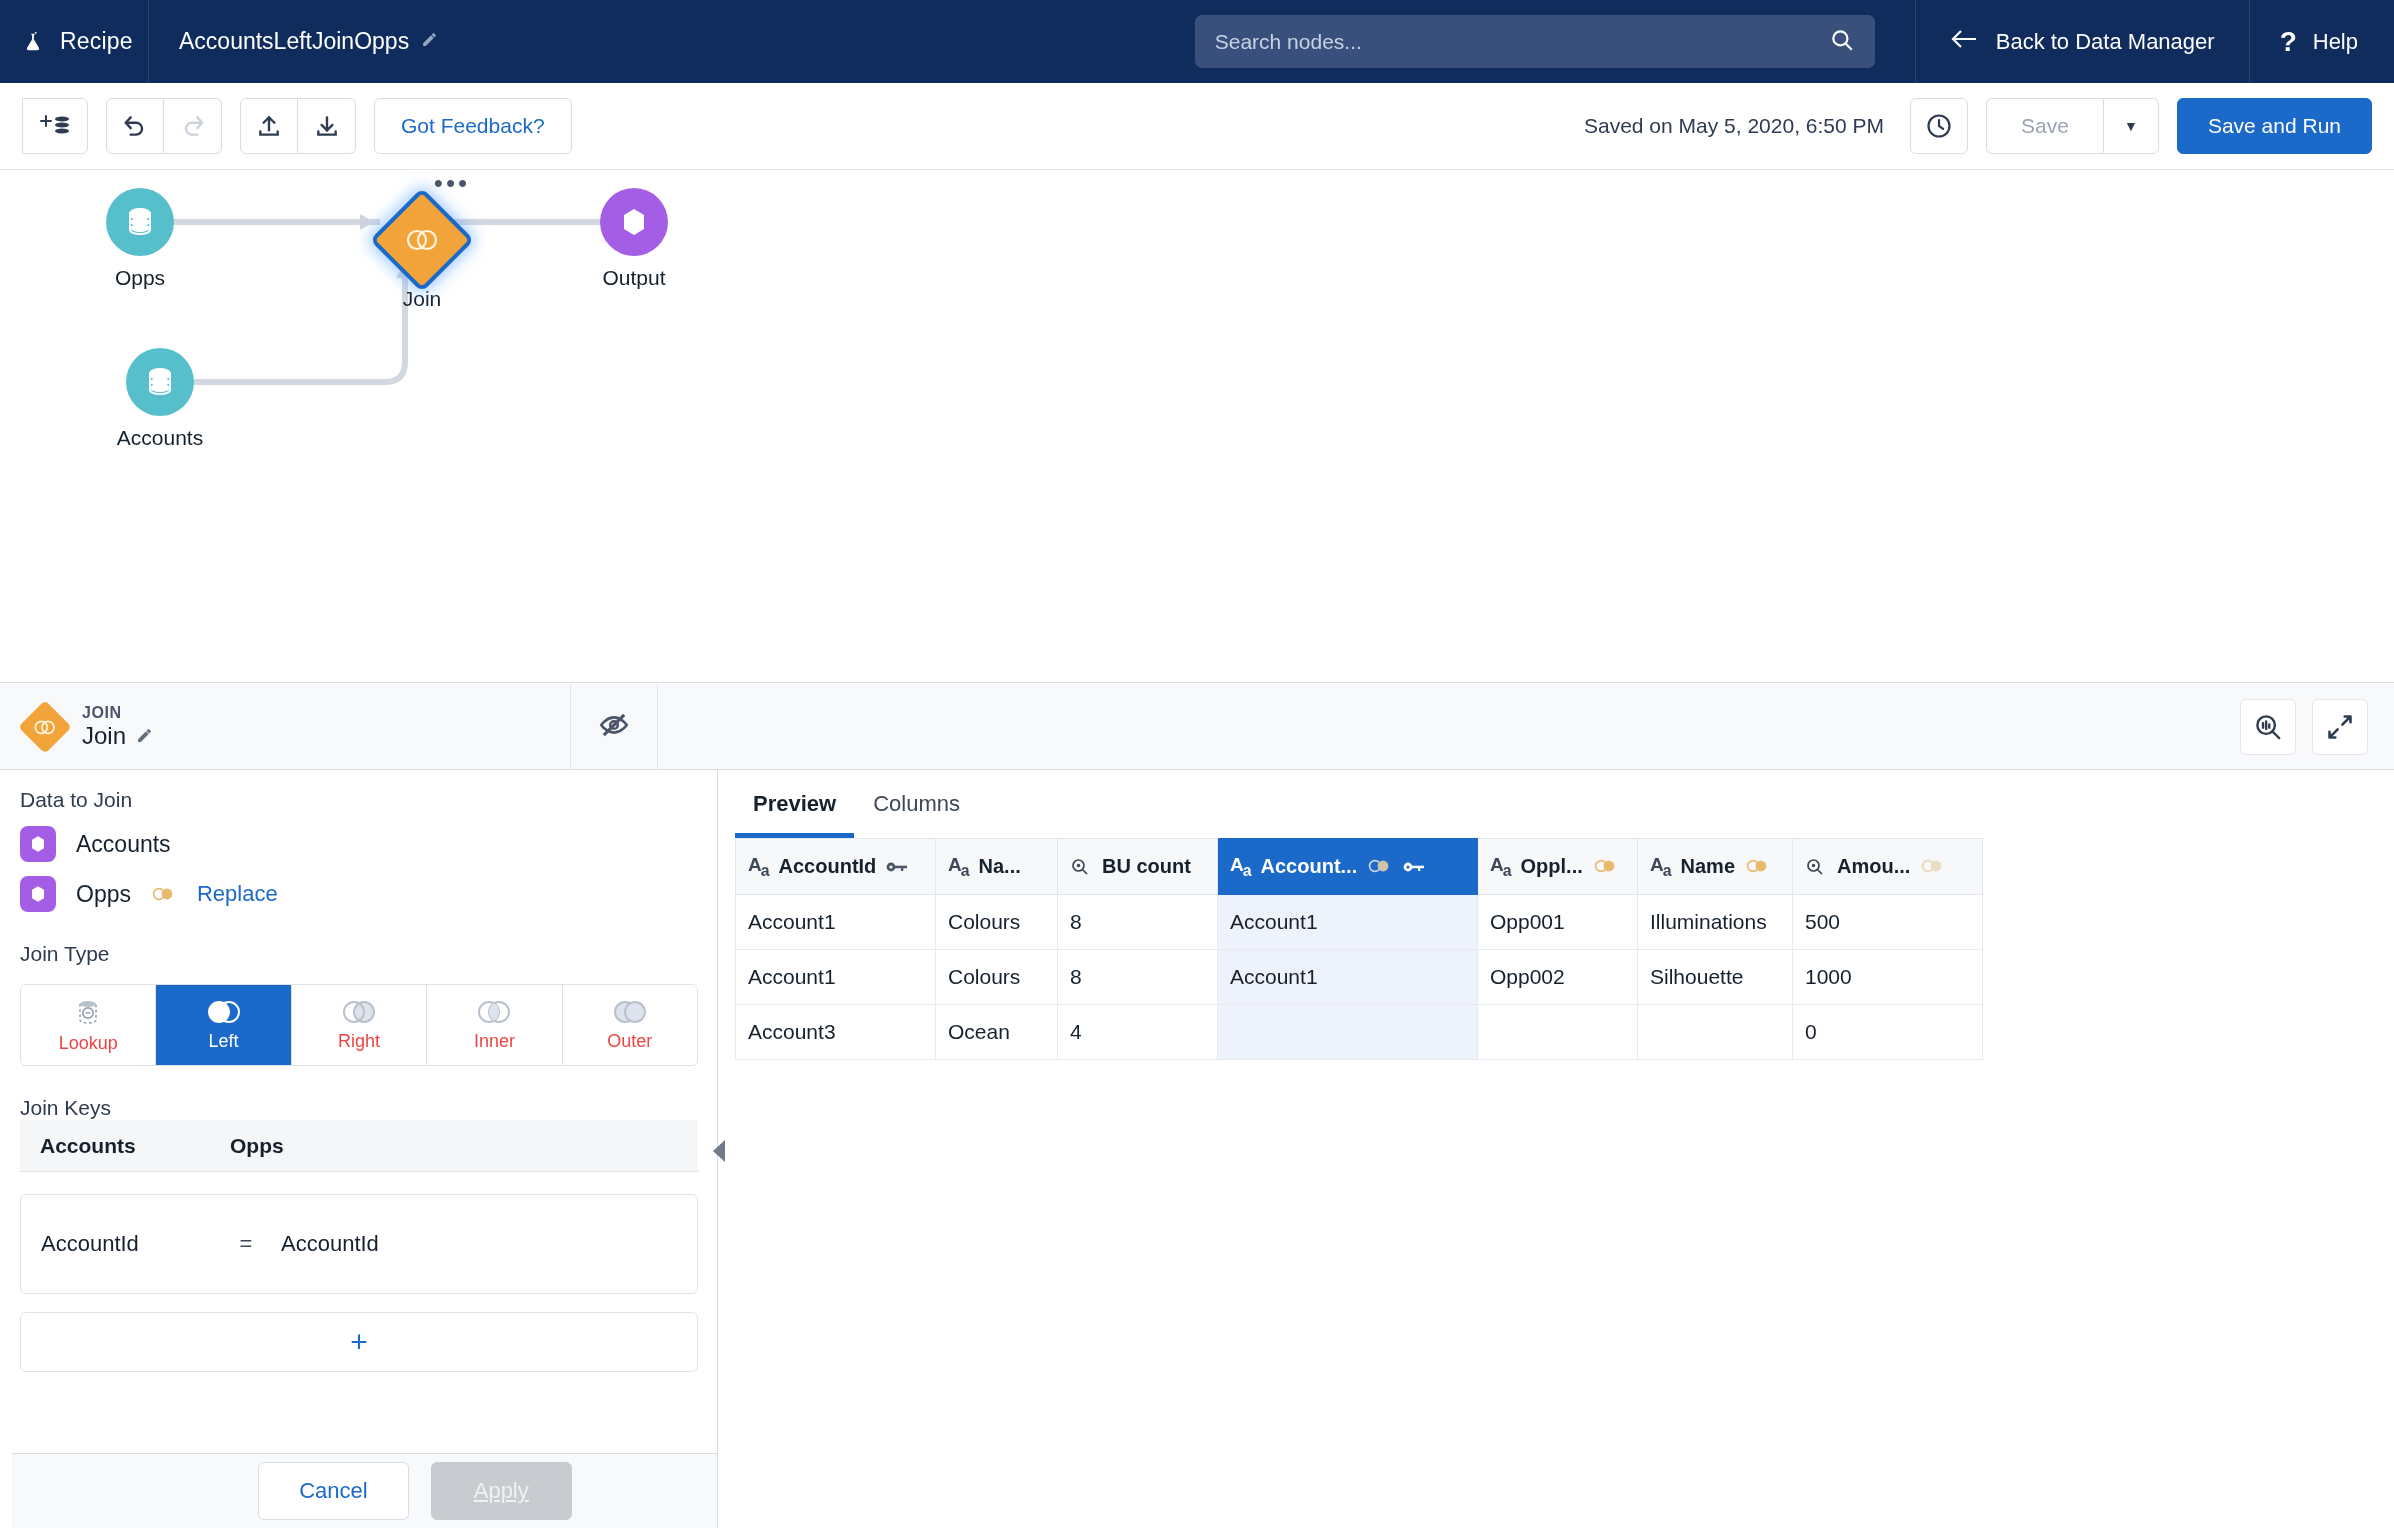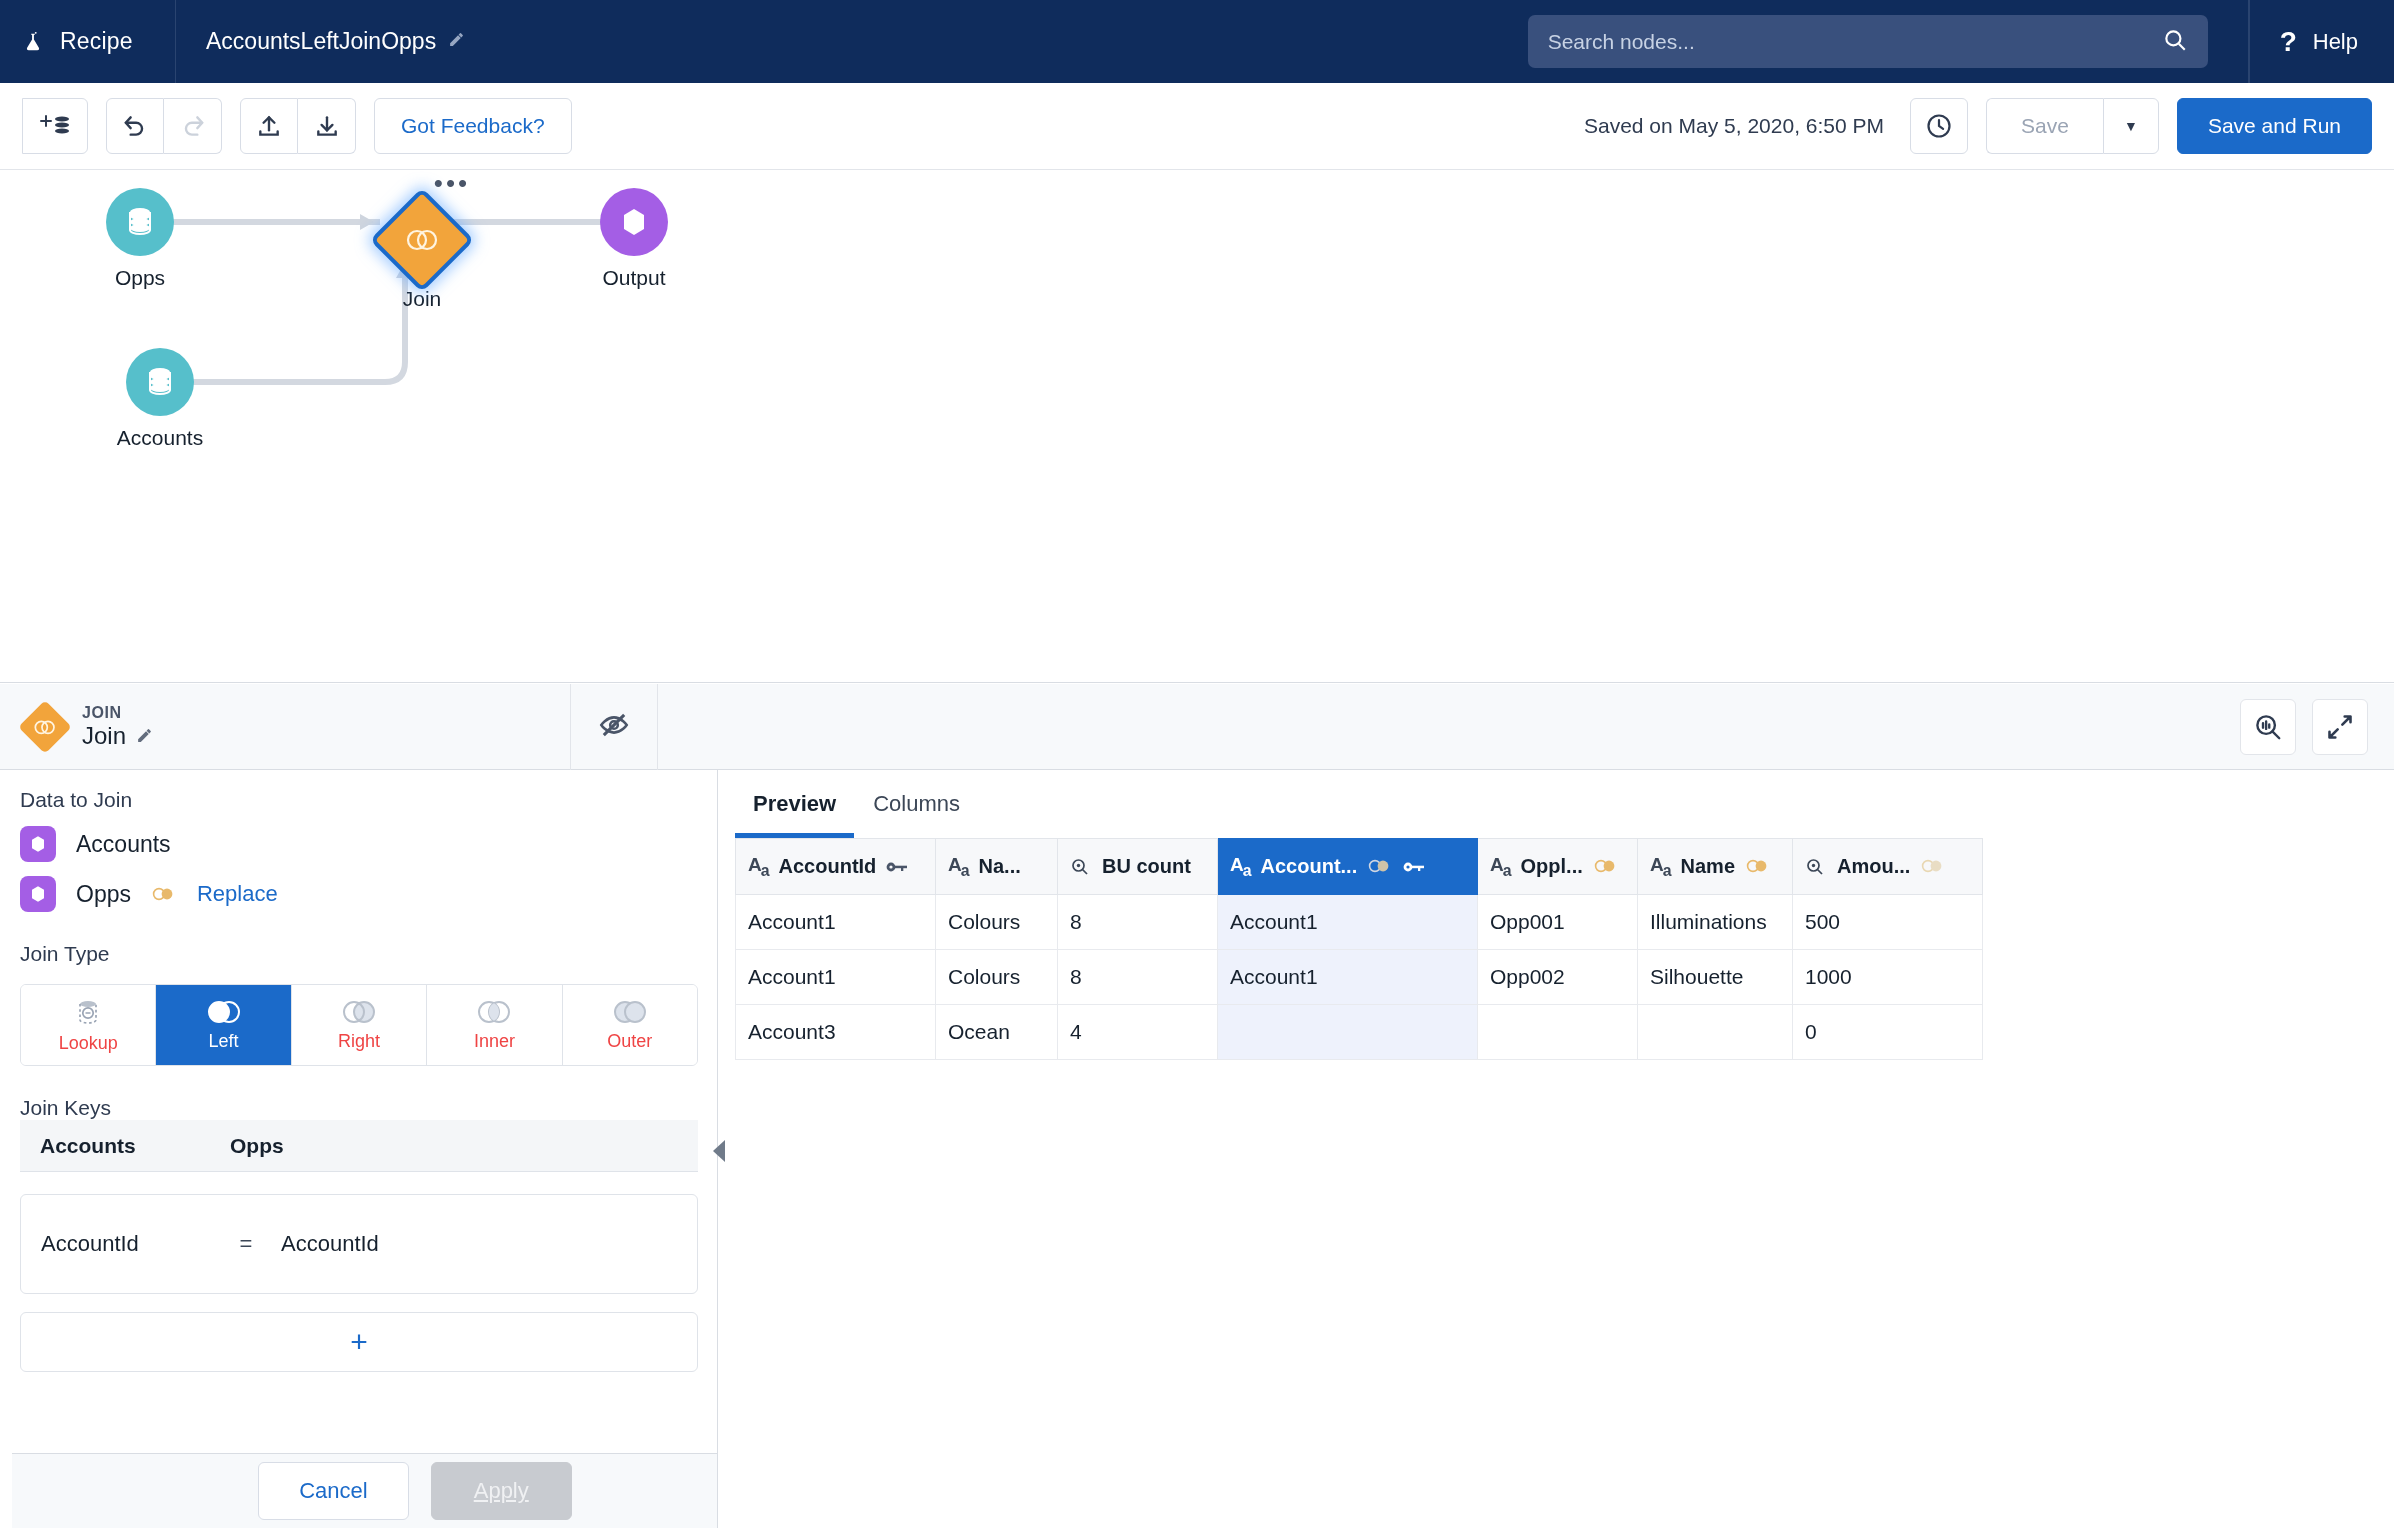--- a/index.html
+++ b/index.html
@@ -11,21 +11,21 @@
     -webkit-font-smoothing: antialiased;
   }
   body { position: relative; }
 
   
   .topbar {
     position: absolute; left: 0; top: 0; width: 2394px; height: 83px;
     background: #0f2c5c; display: flex; align-items: center;
   }
   .tb-recipe {
-    width: 176px; height: 83px; display: flex; align-items: center;
+    width: 149px; height: 83px; display: flex; align-items: center;
     gap: 16px; padding-left: 22px;
     border-right: 1px solid #2a4470;
   }
   .flask-icon { width: 22px; height: 26px; display:block; }
   .tb-recipe-label { color: #ffffff; font-size: 23px; letter-spacing: .2px; }
   .tb-title {
     height: 83px; display: flex; align-items: center; gap: 12px;
     padding-left: 30px; flex: 0 0 auto;
   }
   .tb-title-text { color: #ffffff; font-size: 23px; }
@@ -272,20 +272,28 @@
   <div class="search-wrap">
     <input class="search-input" placeholder="Search nodes..." style="">
     <span>
       <svg width="26" height="26" viewBox="0 0 24 24" fill="none" stroke="#ffffff" stroke-width="2">
           <circle cx="10.5" cy="10.5" r="6.5"></circle>
           <path d="M15.5 15.5 21 21"></path>
         </svg>
     </span>
   </div>
   <div class="tb-right-sep"></div>
+  <div class="tb-back">
+    <span>
+      <svg width="28" height="22" viewBox="0 0 28 22" fill="none" stroke="#fff" stroke-width="2.2">
+          <path d="M26 11H3M11 3 3 11l8 8"></path>
+        </svg>
+    </span>
+    <span>Back to Data Manager</span>
+  </div>
   <div class="tb-right-sep"></div>
   <div class="tb-help">
     <span class="qmark">?</span>
     <span>Help</span>
   </div>
 </div>
 
 <div class="toolbar">
   <div class="grp">
     <div class="tbtn" style="min-width:66px">

